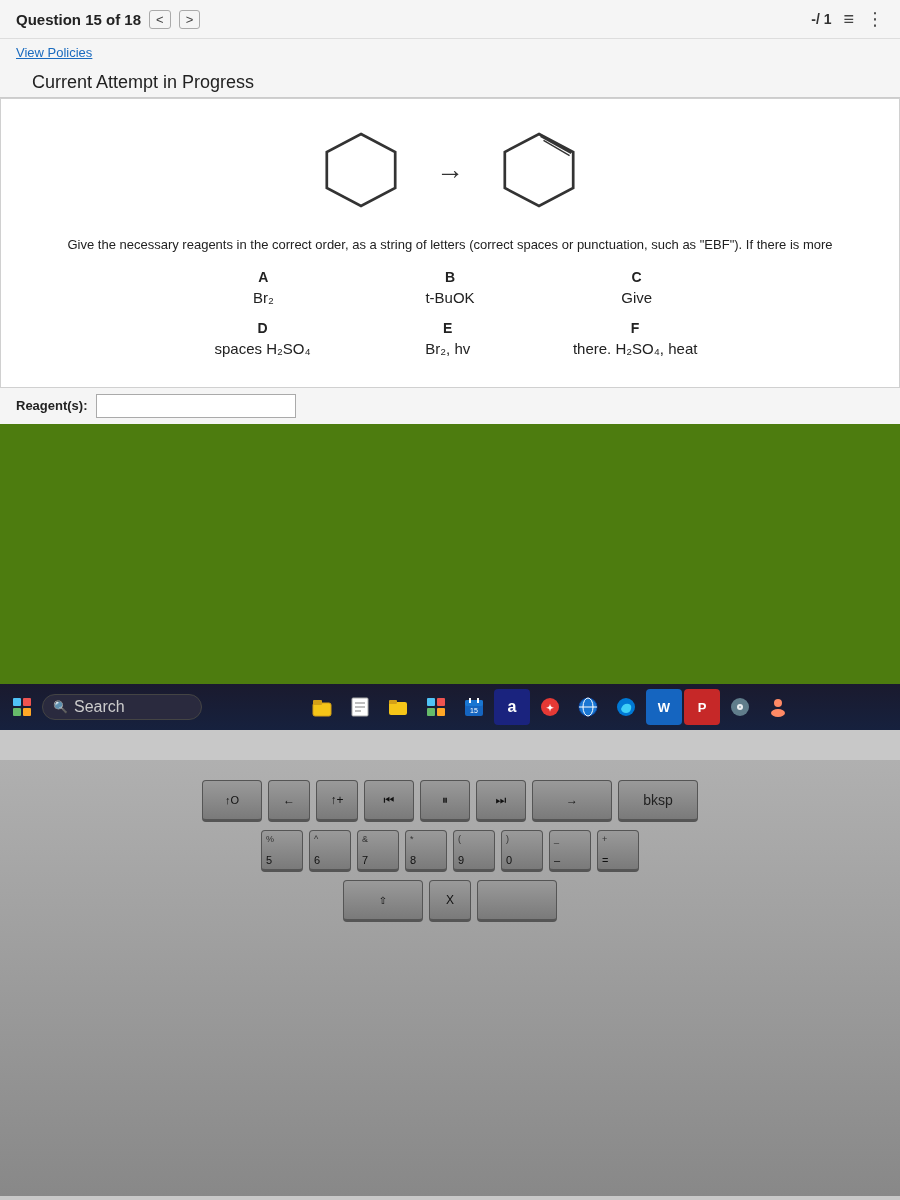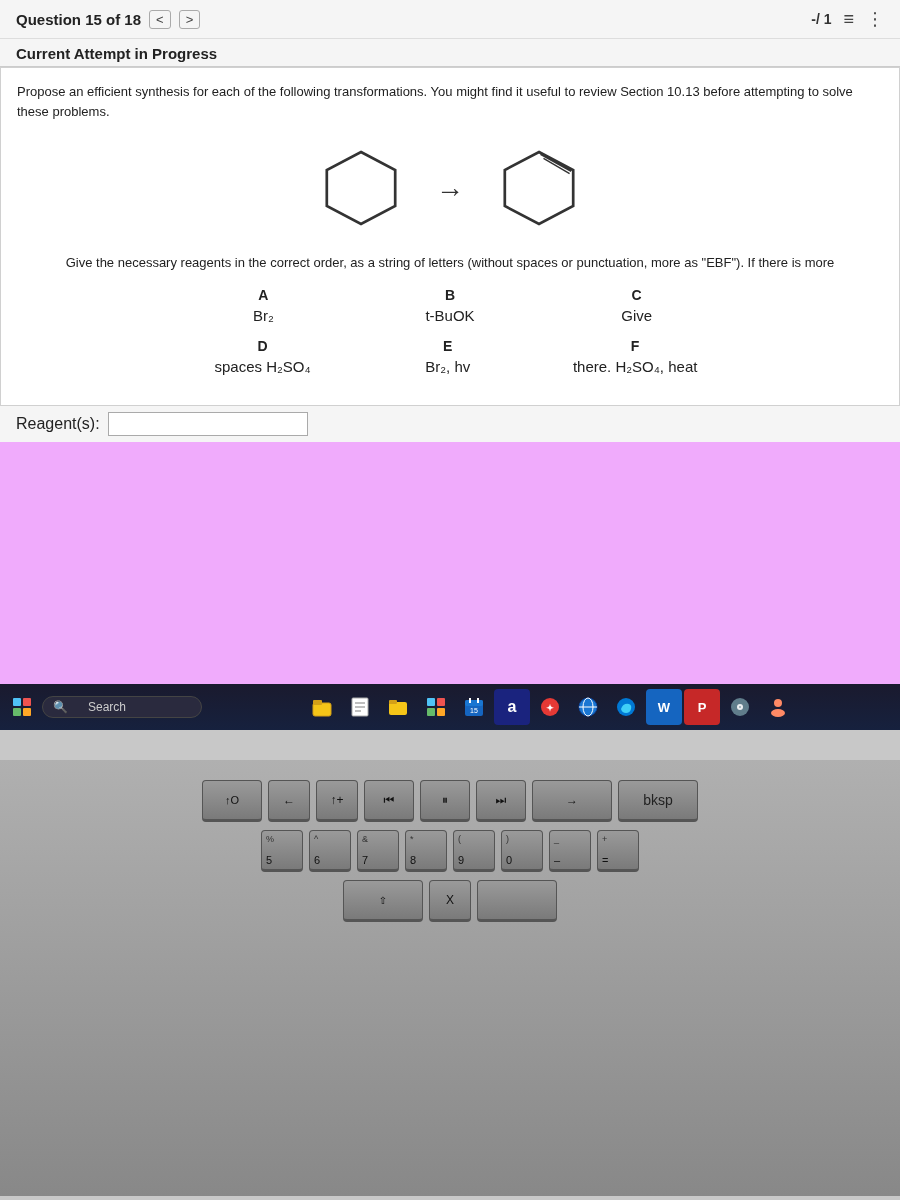--- a/index.html
+++ b/index.html
@@ -9,21 +9,21 @@
       font-family: Arial, sans-serif;
       background: #c8c8c8;
       overflow: hidden;
       position: relative;
     }
 
     
     .screen {
       width: 900px;
       height: 730px;
-      background: #f0abfc;
+      background: #4d7c0f;
       position: relative;
       overflow: hidden;
     }
 
     
     .top-bar {
       display: flex;
       align-items: center;
       justify-content: space-between;
       padding: 8px 16px;
@@ -70,23 +70,23 @@
       padding: 6px 16px;
       font-size: 13px;
       color: #1a6bbf;
       cursor: pointer;
       text-decoration: underline;
       background: #f5f5f5;
     }
 
     
     .current-attempt {
-      padding: 6px 16px 4px 16px;
-      font-size: 15px;
-      font-weight: 700;
+      padding: 6px 16px 4px 32px;
+      font-size: 18px;
+      font-weight: 400;
       color: #222;
       background: #f5f5f5;
       border-bottom: 1px solid #ccc;
     }
 
     
     .main-content {
       background: #fff;
       padding: 14px 16px;
       border: 1px solid #d0d0d0;
@@ -157,22 +157,22 @@
 
     
     .reagents-input-row {
       display: flex;
       align-items: center;
       gap: 8px;
       padding: 6px 16px;
       background: #f5f5f5;
     }
     .reagents-label {
-      font-size: 16px;
-      font-weight: 400;
+      font-size: 13px;
+      font-weight: 700;
       color: #222;
     }
     .reagents-input {
       width: 200px;
       height: 24px;
       border: 1px solid #aaa;
       background: #fff;
       font-size: 13px;
       padding: 2px 4px;
     }
@@ -220,23 +220,22 @@
       padding: 3px 10px;
       gap: 6px;
       width: 160px;
       cursor: pointer;
     }
     .search-icon-tb {
       color: #aaa;
       font-size: 12px;
     }
     .search-text {
-      font-size: 12px;
+      font-size: 16px;
       color: #ccc;
-      margin-left: 14px;
     }
 
     .taskbar-icons {
       display: flex;
       align-items: center;
       gap: 2px;
       flex: 1;
       justify-content: center;
     }
 
@@ -330,46 +329,46 @@
       <button class="nav-btn">&lt;</button>
       <button class="nav-btn">&gt;</button>
     </div>
     <div class="top-bar-right">
       <span class="score-label">-/ 1</span>
       <span class="list-icon">≡</span>
       <span class="dots-icon">⋮</span>
     </div>
   </div>
 
+  <div class="view-policies">View Policies</div>
 
   <div class="current-attempt">Current Attempt in Progress</div>
 
   <div class="main-content">
 
-    <p class="instructions">Propose an efficient synthesis for each of the following transformations. You might find it useful to review Section 10.13 before attempting to solve these problems.</p>
 
     <div class="chem-diagram">
 
       <svg class="molecule-svg ring-svg" viewBox="0 0 100 100">
 
         <polygon points="50,10 88,30 88,70 50,90 12,70 12,30" fill="none" stroke="#333" stroke-width="3"></polygon>
       </svg>
 
       <div class="arrow-right">→</div>
 
       <svg class="molecule-svg ring-svg" viewBox="0 0 100 100">
         <polygon points="50,10 88,30 88,70 50,90 12,70 12,30" fill="none" stroke="#333" stroke-width="3"></polygon>
 
         <line x1="52" y1="12" x2="86" y2="31" stroke="#333" stroke-width="3"></line>
         <line x1="55" y1="17" x2="84" y2="34" stroke="#333" stroke-width="1.5"></line>
       </svg>
     </div>
 
     <p class="reagents-instruction">
-      <span>Give the necessary reagents in the correct order, as a string of letters (without spaces or punctuation, more as "EBF"). If there is more</span><br>
+      <span>Give the necessary reagents in the correct order, as a string of letters (correct spaces or punctuation, such as "EBF"). If there is more</span><br>
     </p>
 
     <div class="reagents-table">
       <div class="reagents-row">
         <div class="reagent-cell">
           <div class="reagent-letter">A</div>
           <div class="reagent-name">Br₂</div>
         </div>
         <div class="reagent-cell">
           <div class="reagent-letter">B</div>

